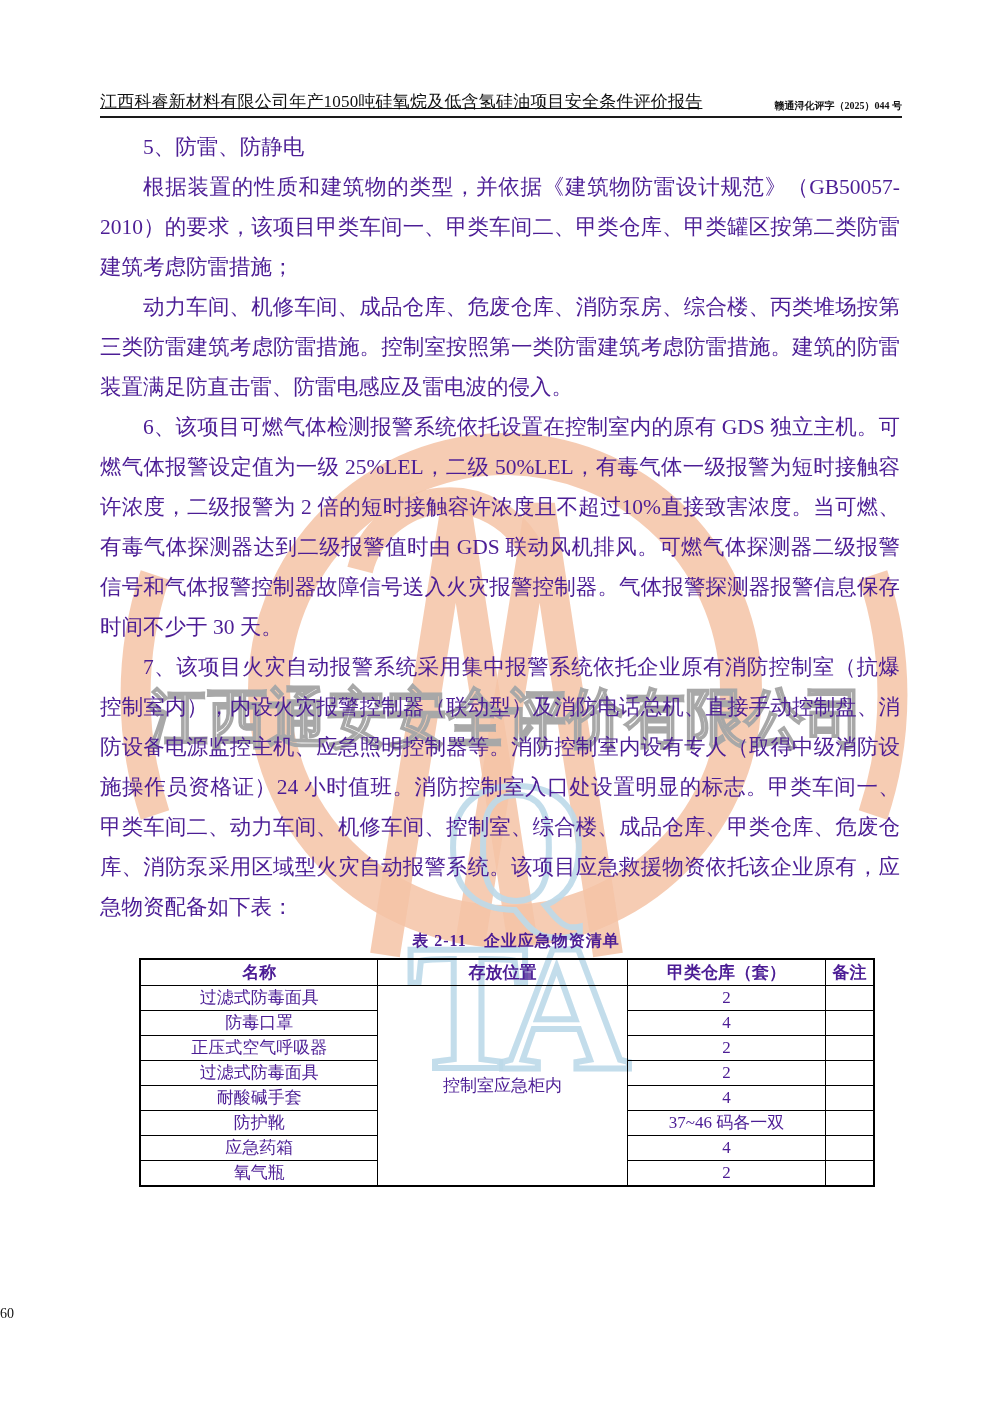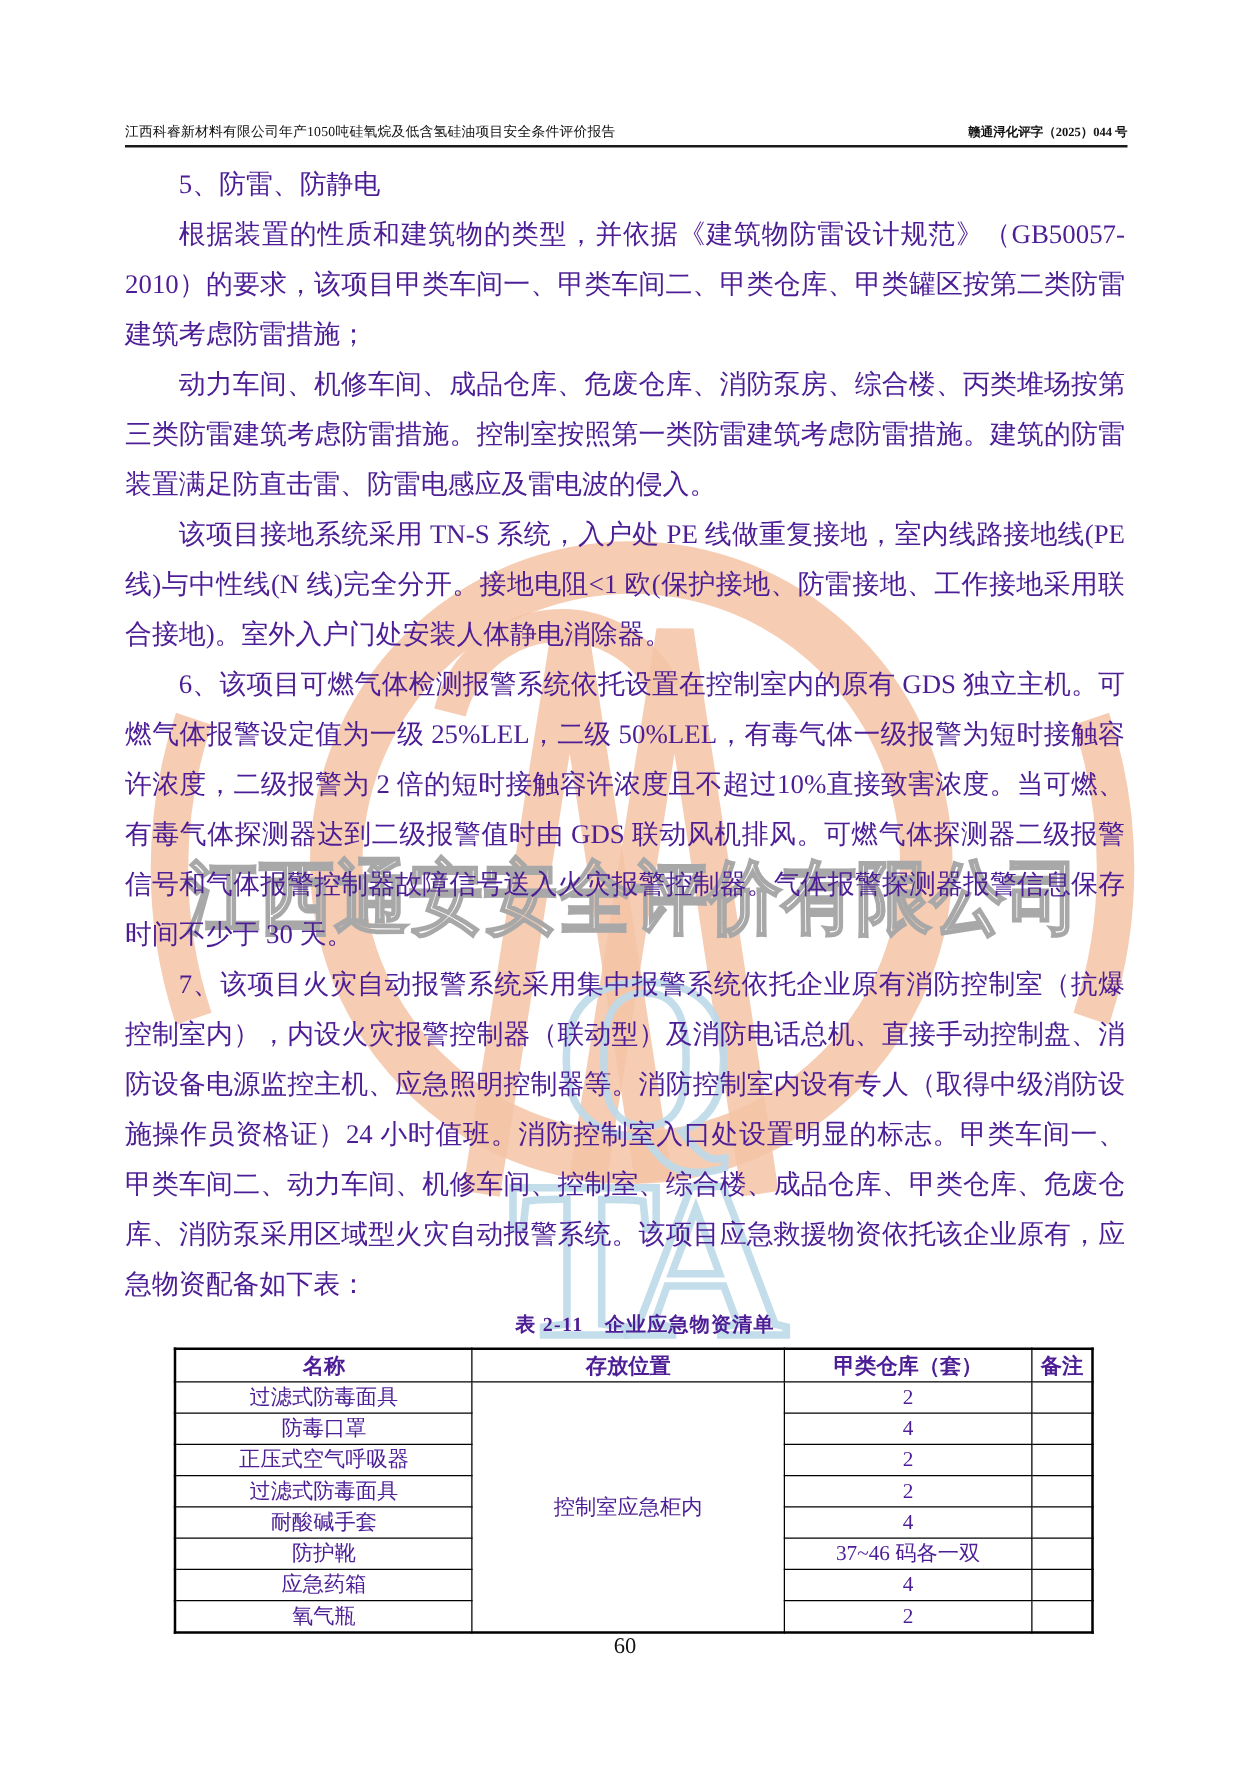--- a/index.html
+++ b/index.html
@@ -24,21 +24,21 @@
   .doc-header {
     position: absolute;
     left: 100px; right: 98px; top: 83px;
     display: flex;
     justify-content: space-between;
     align-items: flex-end;
     border-bottom: 2px solid #1a1a1a;
     padding-bottom: 3px;
     z-index: 2;
   }
-  .doc-header .hl { font-size: 11px; letter-spacing: 0.2px; }
+  .doc-header .hl { font-size: 17px; letter-spacing: 0.2px; text-decoration: underline; }
   .doc-header .hr { font-size: 10px; font-weight: bold; white-space: nowrap; margin-top: 16px; }
   
   .doc-body {
     position: absolute;
     left: 100px; right: 100px; top: 127px;
     z-index: 1;
     font-size: 21.5px;
     line-height: 40px;
     text-align: justify;
     color: #4c1d95;
@@ -72,22 +72,21 @@
     line-height: 22px;
     overflow: hidden;
     white-space: nowrap;
   }
   table.supplies { border: 2px solid #000; margin-left: 39px; }
   table.supplies thead th { font-weight: bold; height: 25px; }
   
   .page-num {
     position: absolute;
     left: 0; right: 0; top: 1306px;
-    text-align: center;
-    font-size: 18px;
+    font-size: 14px;
     z-index: 1;
   }
 </style>
 </head>
 <body>
 
 <div class="page">
 
   <svg class="watermark-svg" viewBox="0 0 1000 1414" xmlns="http://www.w3.org/2000/svg">
     <g stroke="#f4c3a6" stroke-opacity="0.85" fill="none">
@@ -111,21 +110,20 @@
 
   <div class="doc-header">
     <span class="hl">江西科睿新材料有限公司年产1050吨硅氧烷及低含氢硅油项目安全条件评价报告</span>
     <span class="hr">赣通浔化评字（2025）044 号</span>
   </div>
 
   <div class="doc-body">
     <p>5、防雷、防静电</p>
     <p>根据装置的性质和建筑物的类型，并依据《建筑物防雷设计规范》（GB50057-2010）的要求，该项目甲类车间一、甲类车间二、甲类仓库、甲类罐区按第二类防雷建筑考虑防雷措施；</p>
     <p>动力车间、机修车间、成品仓库、危废仓库、消防泵房、综合楼、丙类堆场按第三类防雷建筑考虑防雷措施。控制室按照第一类防雷建筑考虑防雷措施。建筑的防雷装置满足防直击雷、防雷电感应及雷电波的侵入。</p>
-    <p>该项目接地系统采用 TN-S 系统，入户处 PE 线做重复接地，室内线路接地线(PE 线)与中性线(N 线)完全分开。接地电阻&lt;1 欧(保护接地、防雷接地、工作接地采用联合接地)。室外入户门处安装人体静电消除器。</p>
     <p>6、该项目可燃气体检测报警系统依托设置在控制室内的原有 GDS 独立主机。可燃气体报警设定值为一级 25%LEL，二级 50%LEL，有毒气体一级报警为短时接触容许浓度，二级报警为 2 倍的短时接触容许浓度且不超过10%直接致害浓度。当可燃、有毒气体探测器达到二级报警值时由 GDS 联动风机排风。可燃气体探测器二级报警信号和气体报警控制器故障信号送入火灾报警控制器。气体报警探测器报警信息保存时间不少于 30 天。</p>
     <p>7、该项目火灾自动报警系统采用集中报警系统依托企业原有消防控制室（抗爆控制室内），内设火灾报警控制器（联动型）及消防电话总机、直接手动控制盘、消防设备电源监控主机、应急照明控制器等。消防控制室内设有专人（取得中级消防设施操作员资格证）24 小时值班。消防控制室入口处设置明显的标志。甲类车间一、甲类车间二、动力车间、机修车间、控制室、综合楼、成品仓库、甲类仓库、危废仓库、消防泵采用区域型火灾自动报警系统。该项目应急救援物资依托该企业原有，应急物资配备如下表：</p>
 
     <p class="tbl-title">表 2-11　企业应急物资清单</p>
 
     <table class="supplies">
       <colgroup>
         <col style="width:32.4%">
         <col style="width:34.0%">
         <col style="width:27.0%">

